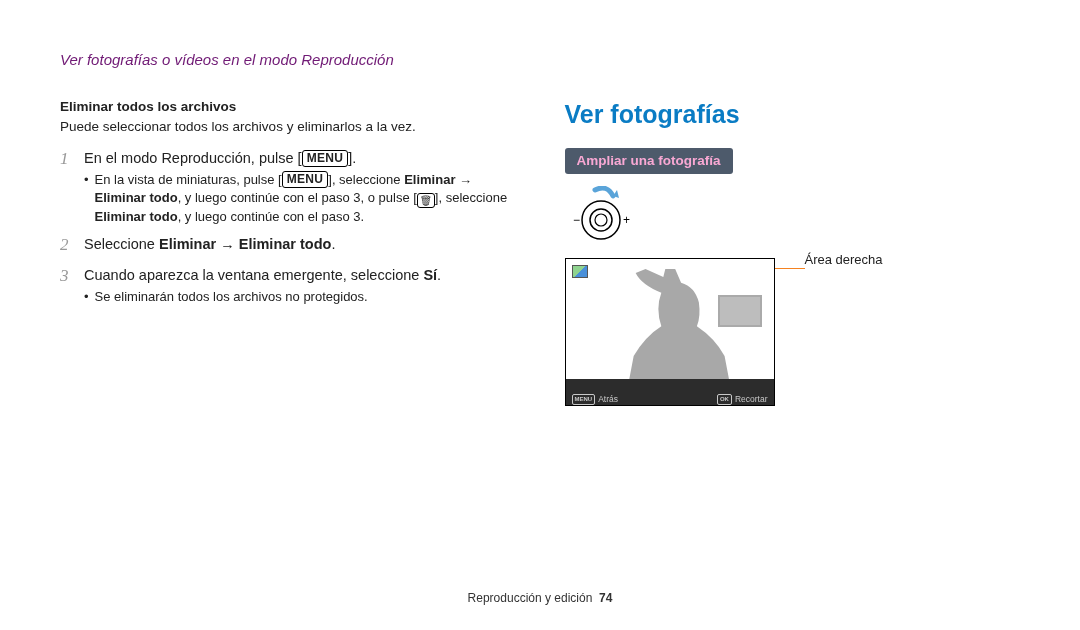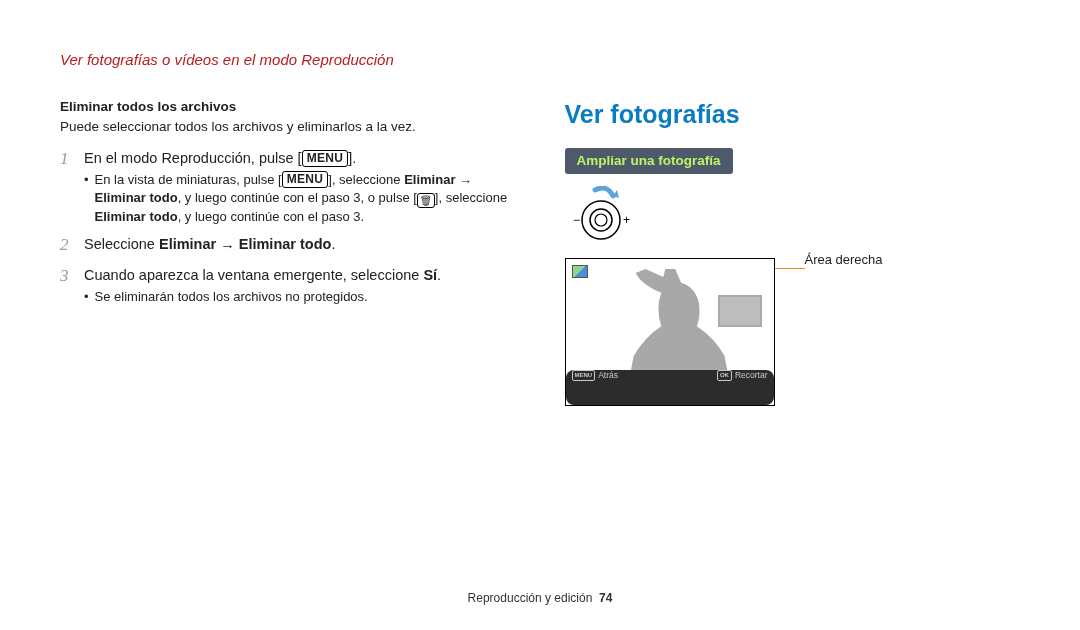--- a/index.html
+++ b/index.html
@@ -10,21 +10,21 @@
     font-family: "Segoe UI", "Myriad Pro", Arial, sans-serif;
     color: #222;
     position: relative;
     padding: 50px 60px 40px 60px;
     font-size: 13.5px;
     line-height: 1.35;
   }
   .page-header {
     font-size: 15px;
     font-style: italic;
-    color: #b91c1c;
+    color: #701a75;
     margin-bottom: 28px;
     font-weight: 400;
   }
   .columns {
     display: flex;
     gap: 49px;
   }
   .col { flex: 1; }
 
   .subhead-bold {
@@ -88,21 +88,21 @@
   .section-title-blue {
     color: #0a7cc4;
     font-size: 25px;
     font-weight: 600;
     margin-bottom: 6px;
   }
 
   .pill {
     display: inline-block;
     background: #4d5a6b;
-    color: #bef264;
+    color: #f9a8d4;
     padding: 4px 12px;
     border-radius: 3px;
     font-size: 13.5px;
     font-weight: 600;
     margin-top: 10px;
     margin-bottom: 12px;
   }
 
   .zoom-row {
     display: flex;
@@ -152,29 +152,28 @@
     top: 36px;
     right: 12px;
     width: 44px; height: 32px;
     border: 2px solid #aaa;
     background: #bdbdbd;
     z-index: 2;
   }
   .screen-footer {
     position: absolute;
     bottom: 0; left: 0; right: 0;
-    height: 35px;
+    height: 26px;
     background: #2c2c2c;
     color: #c8c8c8;
     font-size: 8.5px;
     display: flex;
-    align-items: flex-start;
+    align-items: flex-end;
     padding: 0 6px;
     gap: 10px;
-    border-radius: 8px;
   }
   .footer-btn {
     display: flex; align-items: center; gap: 3px;
   }
   .mini-label-icon {
     display:inline-block;
     border:1px solid #c8c8c8;
     border-radius:2px;
     padding:0 2px;
     font-size:6px;

